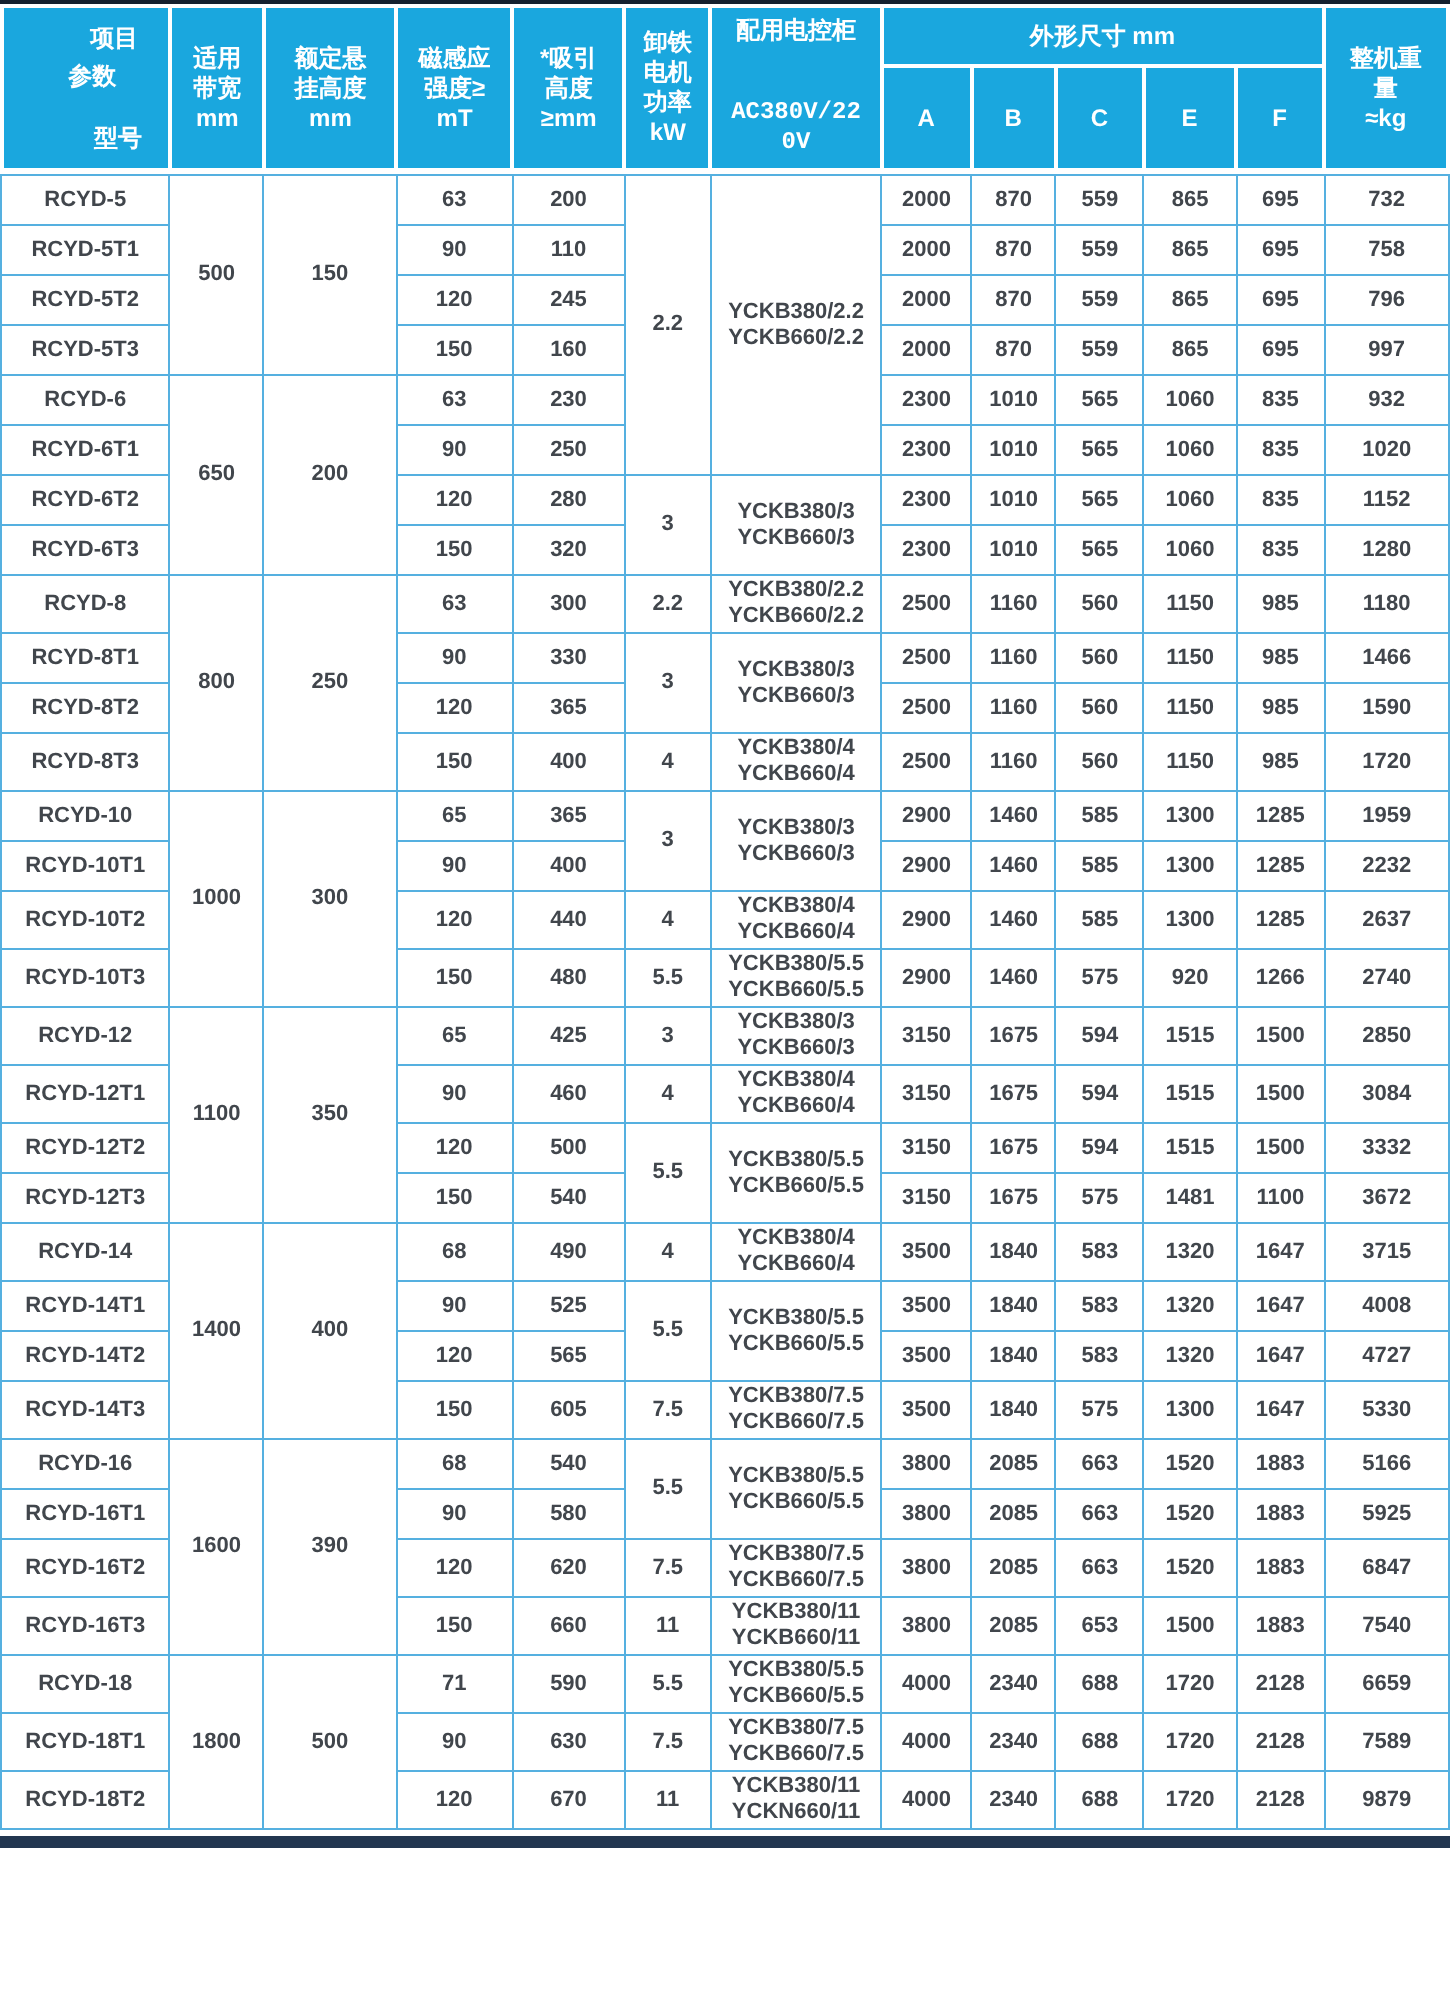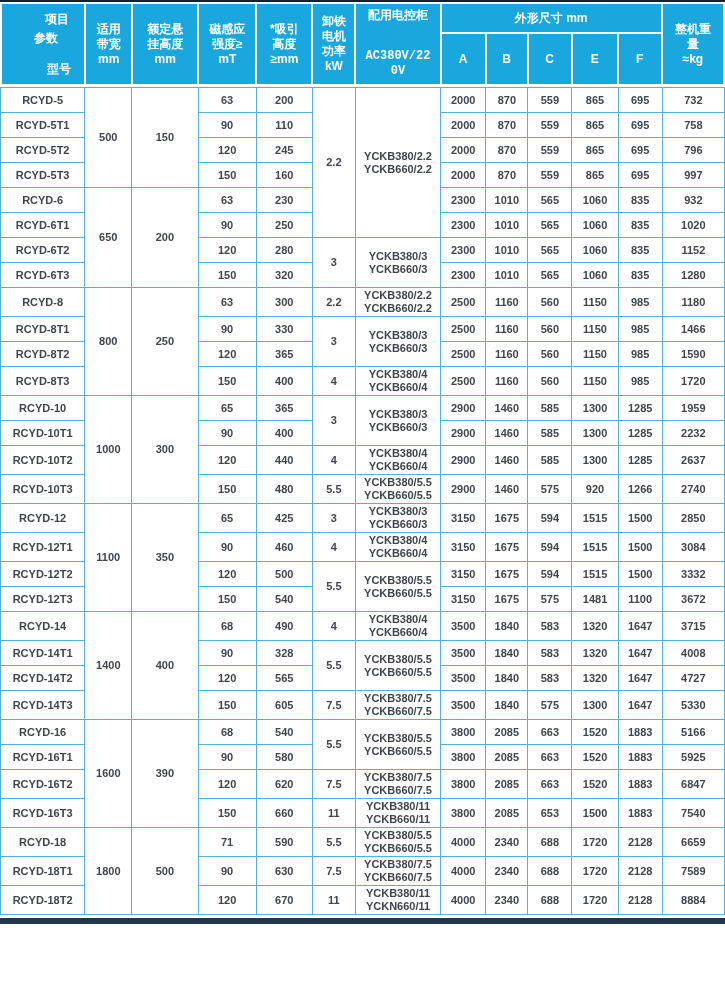--- a/index.html
+++ b/index.html
@@ -401,21 +401,21 @@
         <td>3500</td>
         <td>1840</td>
         <td>583</td>
         <td>1320</td>
         <td>1647</td>
         <td>3715</td>
       </tr>
       <tr>
         <td class="model">RCYD-14T1</td>
         <td>90</td>
-        <td>328</td>
+        <td>525</td>
         <td class="pw" rowspan="2">5.5</td>
         <td class="cab" rowspan="2">YCKB380/5.5
 YCKB660/5.5</td>
         <td>3500</td>
         <td>1840</td>
         <td>583</td>
         <td>1320</td>
         <td>1647</td>
         <td>4008</td>
       </tr>
@@ -534,18 +534,18 @@
         <td>120</td>
         <td>670</td>
         <td class="pw">11</td>
         <td class="cab">YCKB380/11
 YCKN660/11</td>
         <td>4000</td>
         <td>2340</td>
         <td>688</td>
         <td>1720</td>
         <td>2128</td>
-        <td>8884</td>
+        <td>9879</td>
       </tr>
     </tbody>
 </table>
 
 <div class="botline"></div>
 
 </body></html>

